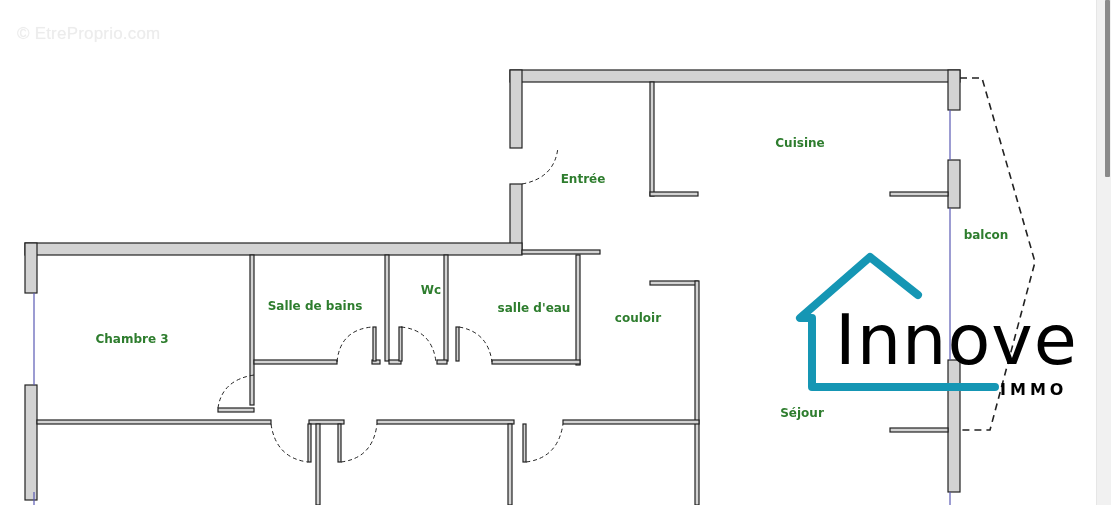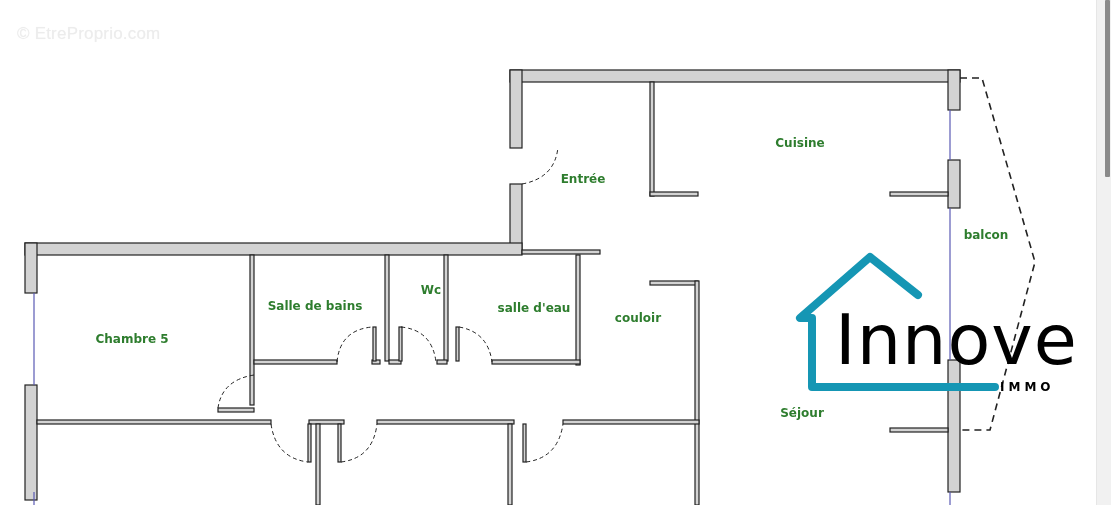--- a/index.html
+++ b/index.html
@@ -12,21 +12,21 @@
   }
   .room-label {
     position: absolute; font-family: "DejaVu Sans", sans-serif; font-size: 12px; font-weight: bold;
     color: #2e7d2e; white-space: nowrap; transform: translate(-50%, -50%);
   }
   .room-label.light { font-weight: bold; }
   .logo-text {
     position: absolute; font-family: "DejaVu Sans", sans-serif; color: #000000;
   }
   .logo-main { left: 835px; top: 300px; font-size: 70px; font-weight: normal; letter-spacing: 1px; line-height: 80px; }
-  .logo-sub { left: 1000px; top: 380px; font-size: 12px; font-weight: bold; letter-spacing: 4px; }
+  .logo-sub { left: 1000px; top: 380px; font-size: 16px; font-weight: bold; letter-spacing: 4px; }
   .scrollbar-track {
     position: absolute; right: 0; top: 0; width: 14px; height: 505px; background: #f1f1f1;
     border-left: 1px solid #e6e6e6;
   }
   .scrollbar-thumb {
     position: absolute; right: 1px; top: 0; width: 5px; height: 177px; background: #8a8a8a; border-radius: 1px;
   }
 </style>
 </head>
 <body>
@@ -114,21 +114,21 @@
   <g fill="none" stroke="#1596b4" stroke-width="8" stroke-linecap="round" stroke-linejoin="round">
     <path d="M918 295 L870 257 L800 318 L812 318 L812 387 L995 387"></path>
   </g>
 </svg>
 
 <div class="watermark">© EtreProprio.com</div>
 
 <div class="room-label" style="left:583px;top:179px">Entrée</div>
 <div class="room-label" style="left:800px;top:143px">Cuisine</div>
 <div class="room-label light" style="left:986px;top:235px">balcon</div>
-<div class="room-label" style="left:132px;top:339px">Chambre 5</div>
+<div class="room-label" style="left:132px;top:339px">Chambre 3</div>
 <div class="room-label" style="left:315px;top:306px">Salle de bains</div>
 <div class="room-label" style="left:431px;top:290px">Wc</div>
 <div class="room-label" style="left:534px;top:308px">salle d'eau</div>
 <div class="room-label" style="left:638px;top:318px">couloir</div>
 <div class="room-label" style="left:802px;top:413px">Séjour</div>
 
 <div class="logo-text logo-main">Innove</div>
 <div class="logo-text logo-sub">IMMO</div>
 
 <div class="scrollbar-track">

